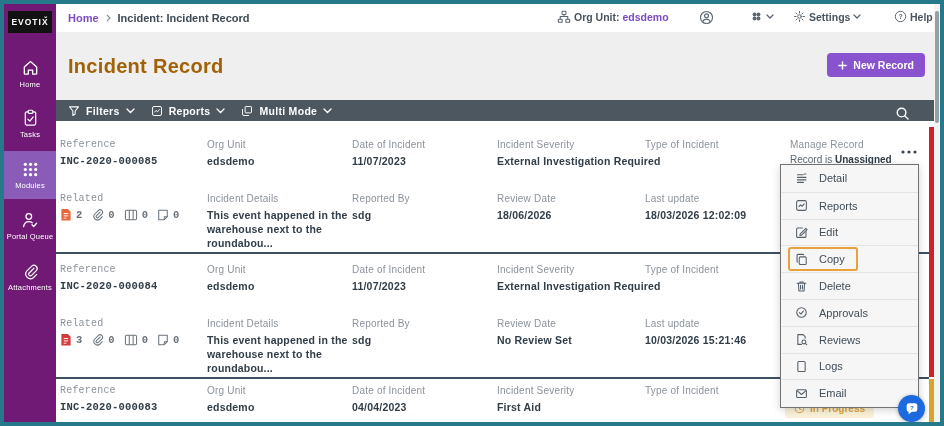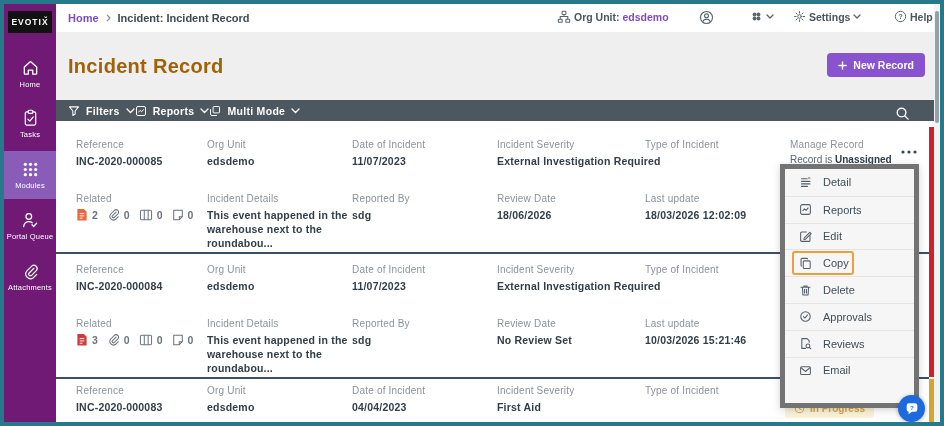--- a/index.html
+++ b/index.html
@@ -39,53 +39,53 @@
   
   .header { position:absolute; left:52px; top:28px; width:878px; height:68px; background:#EFEFEF; }
   .page-title { position:absolute; left:12px; top:23px; font-size:20px; font-weight:bold;
                 color:#a16207; letter-spacing:.3px; }
   .new-record { position:absolute; right:9px; top:21px; height:24px; padding:0 11px; background:#8952CE;
                 color:#fff; font-size:10.5px; font-weight:bold; border:none; border-radius:4px;
                 display:flex; align-items:center; gap:6px; cursor:pointer; }
 
   
   .toolbar { position:absolute; left:52px; top:96px; width:878px; height:21px; background:#4C5760;
-             display:flex; align-items:center; padding-left:12px; }
+             display:flex; align-items:center; padding-left:12px; gap:16px; }
   .tool-btn { display:flex; align-items:center; gap:6px; color:#fff; font-size:10.5px;
               font-weight:bold; letter-spacing:.3px; cursor:pointer; }
   .search-btn { position:absolute; right:24px; top:6px; cursor:pointer; }
 
   
   .content { position:absolute; left:52px; top:123px; width:878px; height:295px; background:#fff; }
   .rec { position:absolute; left:0; width:873px; }
   .rec1 { top:2px; height:123px; }
   .rec2 { top:127px; height:123px; }
   .rec3 { top:252px; height:43px; }
   .sep { position:absolute; left:0; right:5px; height:2px; background:#3D4F63; }
   .sep1 { top:125px; } .sep2 { top:250px; }
   .strip { position:absolute; right:0; width:5px; }
   .strip-a { top:0; height:250px; } .strip-b { top:252px; height:43px; }
 
   .fld { position:absolute; }
   .lb { font-size:10px; color:#8B929B; letter-spacing:.2px; }
   .vl { margin-top:4px; font-size:10.5px; font-weight:bold; color:#313D47; letter-spacing:.2px; line-height:1.35; }
-  .c1 { left:20px; } .c2 { left:151px; } .c3 { left:296px; } .c4 { left:441px; } .c5 { left:589px; } .c6 { left:734px; }
+  .c1 { left:4px;font-family:Liberation Mono, monospace; } .c2 { left:151px; } .c3 { left:296px; } .c4 { left:441px; } .c5 { left:589px; } .c6 { left:734px; }
   .rowA { top:10px; } .rowB { top:64px; } .rowA3 { top:6px; }
   .details { width:162px; }
   .kebab { position:absolute; left:842px; top:18px; cursor:pointer; padding:3px; }
   .manage-sub b { color:#313D47;margin-top:30px; }
   .manage-sub { font-size:10px; color:#5B6670; margin-top:4px; }
 
   .related-row { display:flex; align-items:center; gap:9px; margin-top:4px; }
   .rel-group { display:flex; align-items:center; gap:4px; cursor:pointer; }
   .rel-count { font-size:10.5px; font-weight:bold; color:#6A737C; }
 
   
   .menu { position:absolute; left:776px; top:160px; width:139px; height:244px; background:#F6F6F6;
-          border:5px solid #737373; box-shadow:0 2px 8px rgba(0,0,0,.18); z-index:5; }
+          border:1px solid #737373; box-shadow:0 2px 8px rgba(0,0,0,.18); z-index:5; }
   .mi { position:relative; height:26.8px; display:flex; align-items:center; gap:11px; padding-left:14px;
         cursor:pointer; }
   .mi + .mi { border-top:1px solid #E4E4E4; }
   .mil { font-size:11px; color:#414D57; }
   .mi.copy::before { content:""; position:absolute; left:7px; right:60px; top:1px; bottom:1px;
                      border:2px solid #E9A13B; border-radius:3px; }
 
   
   .status-pill { position:absolute; left:729px; top:271px; height:20px; padding:0 9px; background:#FBF3D9;
                  border-radius:3px; display:flex; align-items:center; gap:5px; z-index:2;
@@ -568,20 +568,28 @@
             <svg width="13" height="13" viewBox="0 0 16 16" fill="none" stroke="#55606B" stroke-width="1.3" stroke-linecap="round" stroke-linejoin="round">
               <path d="M12.5 6.5v-2L10 2H3.5v12h4.5"></path>
               <circle cx="11" cy="11" r="2.4"></circle>
               <path d="M12.8 12.8l1.7 1.7"></path>
             </svg>
           </span>
         <span class="mil">Reviews</span>
       </div>
       <div class="mi">
         <span class="ic">
+            <svg width="13" height="13" viewBox="0 0 16 16" fill="none" stroke="#55606B" stroke-width="1.3">
+              <rect x="3.5" y="1.8" width="9" height="12.4" rx="1.3"></rect>
+            </svg>
+          </span>
+        <span class="mil">Logs</span>
+      </div>
+      <div class="mi">
+        <span class="ic">
             <svg width="13" height="13" viewBox="0 0 16 16" fill="none" stroke="#55606B" stroke-width="1.3" stroke-linejoin="round">
               <rect x="2" y="3.5" width="12" height="9.5" rx="1.3"></rect>
               <path d="M2.5 4.5L8 9.2l5.5-4.7"></path>
             </svg>
           </span>
         <span class="mil">Email</span>
       </div>
     </div>
 
     <div class="chat-btn">

